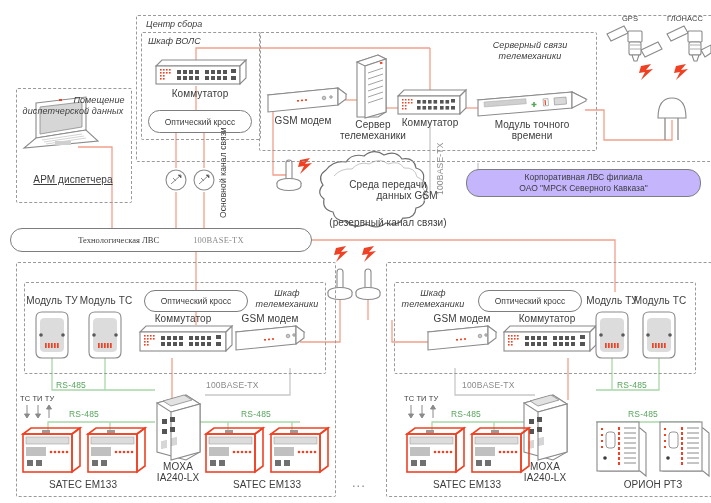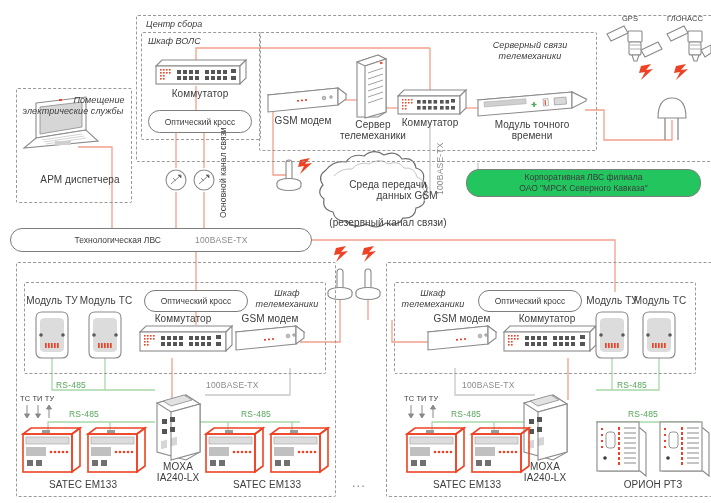--- a/index.html
+++ b/index.html
@@ -21,22 +21,22 @@
   .grp-title{position:absolute;font-style:italic;font-size:9px;color:#3c3c3c;white-space:nowrap;}
   .green{color:#58a65c;font-size:8.5px;letter-spacing:.2px;}
   .gray{color:#8a8a8a;font-size:8.5px;letter-spacing:.2px;}
   .tiny{font-size:7.5px;}
   .vert{transform:rotate(-90deg);transform-origin:left top;}
 
   
   .pill{position:absolute;border:1.2px solid #7d7d7d;border-radius:14px;
         background:#fff;box-sizing:border-box;display:flex;align-items:center;
         justify-content:center;font-size:8.5px;color:#3c3c3c;}
-  .pill.big{border-radius:16px;}
-  .pill2{position:absolute;border:1.2px solid #7d7d7d;border-radius:13px;background:#22c55e;
+  .pill.big{border-radius:16px;font-family:Liberation Serif, serif;}
+  .pill2{position:absolute;border:1.2px solid #7d7d7d;border-radius:13px;background:#c4b5fd;
         box-sizing:border-box;display:flex;flex-direction:column;align-items:center;
         justify-content:center;font-size:8.5px;line-height:11px;color:#3c3c3c;text-align:center;}
 
   
   svg.layer{position:absolute;left:0;top:0;width:711px;height:503px;overflow:visible;}
   .lnk-o{stroke:#f2a08a;stroke-width:1.3px;fill:none;}
   .lnk-g{stroke:#a8d8a8;stroke-width:1.3px;fill:none;}
   .lnk-k{stroke:#c8c8c8;stroke-width:1.3px;fill:none;}
   .dev-stroke{stroke:#8a8a8a;stroke-width:1.1px;fill:#ffffff;}
   .red{fill:#ef4123;}
@@ -697,29 +697,29 @@
   <div class="dash-in" style="left:259px;top:32px;width:336px;height:117px;"></div>
   <div class="dash" style="left:16px;top:88px;width:114px;height:113px;"></div>
   <div class="dash" style="left:16px;top:262px;width:318px;height:233px;"></div>
   <div class="dash-in" style="left:24px;top:282px;width:300px;height:90px;"></div>
   <div class="dash" style="left:386px;top:262px;width:324px;height:233px;"></div>
   <div class="dash-in" style="left:394px;top:282px;width:300px;height:90px;"></div>
 
   <div class="grp-title" style="left:146px;top:19px;">Центр сбора</div>
   <div class="grp-title" style="left:148px;top:36px;">Шкаф ВОЛС</div>
   <div class="lbl-c ital" style="left:16px;top:95px;width:114px;margin-left:26px;">Помещение</div>
-  <div class="lbl-c ital" style="left:16px;top:106px;width:114px;">электрические службы</div>
+  <div class="lbl-c ital" style="left:16px;top:106px;width:114px;">диспетчерской данных</div>
   <div class="lbl-c ital" style="left:470px;top:40px;width:120px;">Серверный связи</div>
   <div class="lbl-c ital" style="left:470px;top:51px;width:120px;">телемеханики</div>
   <div class="lbl-c ital" style="left:252px;top:288px;width:70px;">Шкаф</div>
   <div class="lbl-c ital" style="left:252px;top:299px;width:70px;">телемеханики</div>
   <div class="lbl-c ital" style="left:398px;top:288px;width:70px;">Шкаф</div>
   <div class="lbl-c ital" style="left:398px;top:299px;width:70px;">телемеханики</div>
 
-  <div class="lbl-c" style="left:23px;top:175px;width:114px;">АРМ диспетчера</div>
+  <div class="lbl-c" style="left:16px;top:175px;width:114px;text-decoration:underline;">АРМ диспетчера</div>
 
   <div class="lbl-c" style="left:150px;top:89px;width:100px;">Коммутатор</div>
 
   <div class="lbl-c" style="left:258px;top:116px;width:90px;">GSM модем</div>
 
   <div class="lbl-c" style="left:337px;top:120px;width:72px;">Сервер</div>
   <div class="lbl-c" style="left:337px;top:131px;width:72px;">телемеханики</div>
 
   <div class="lbl-c" style="left:394px;top:118px;width:72px;">Коммутатор</div>
 

